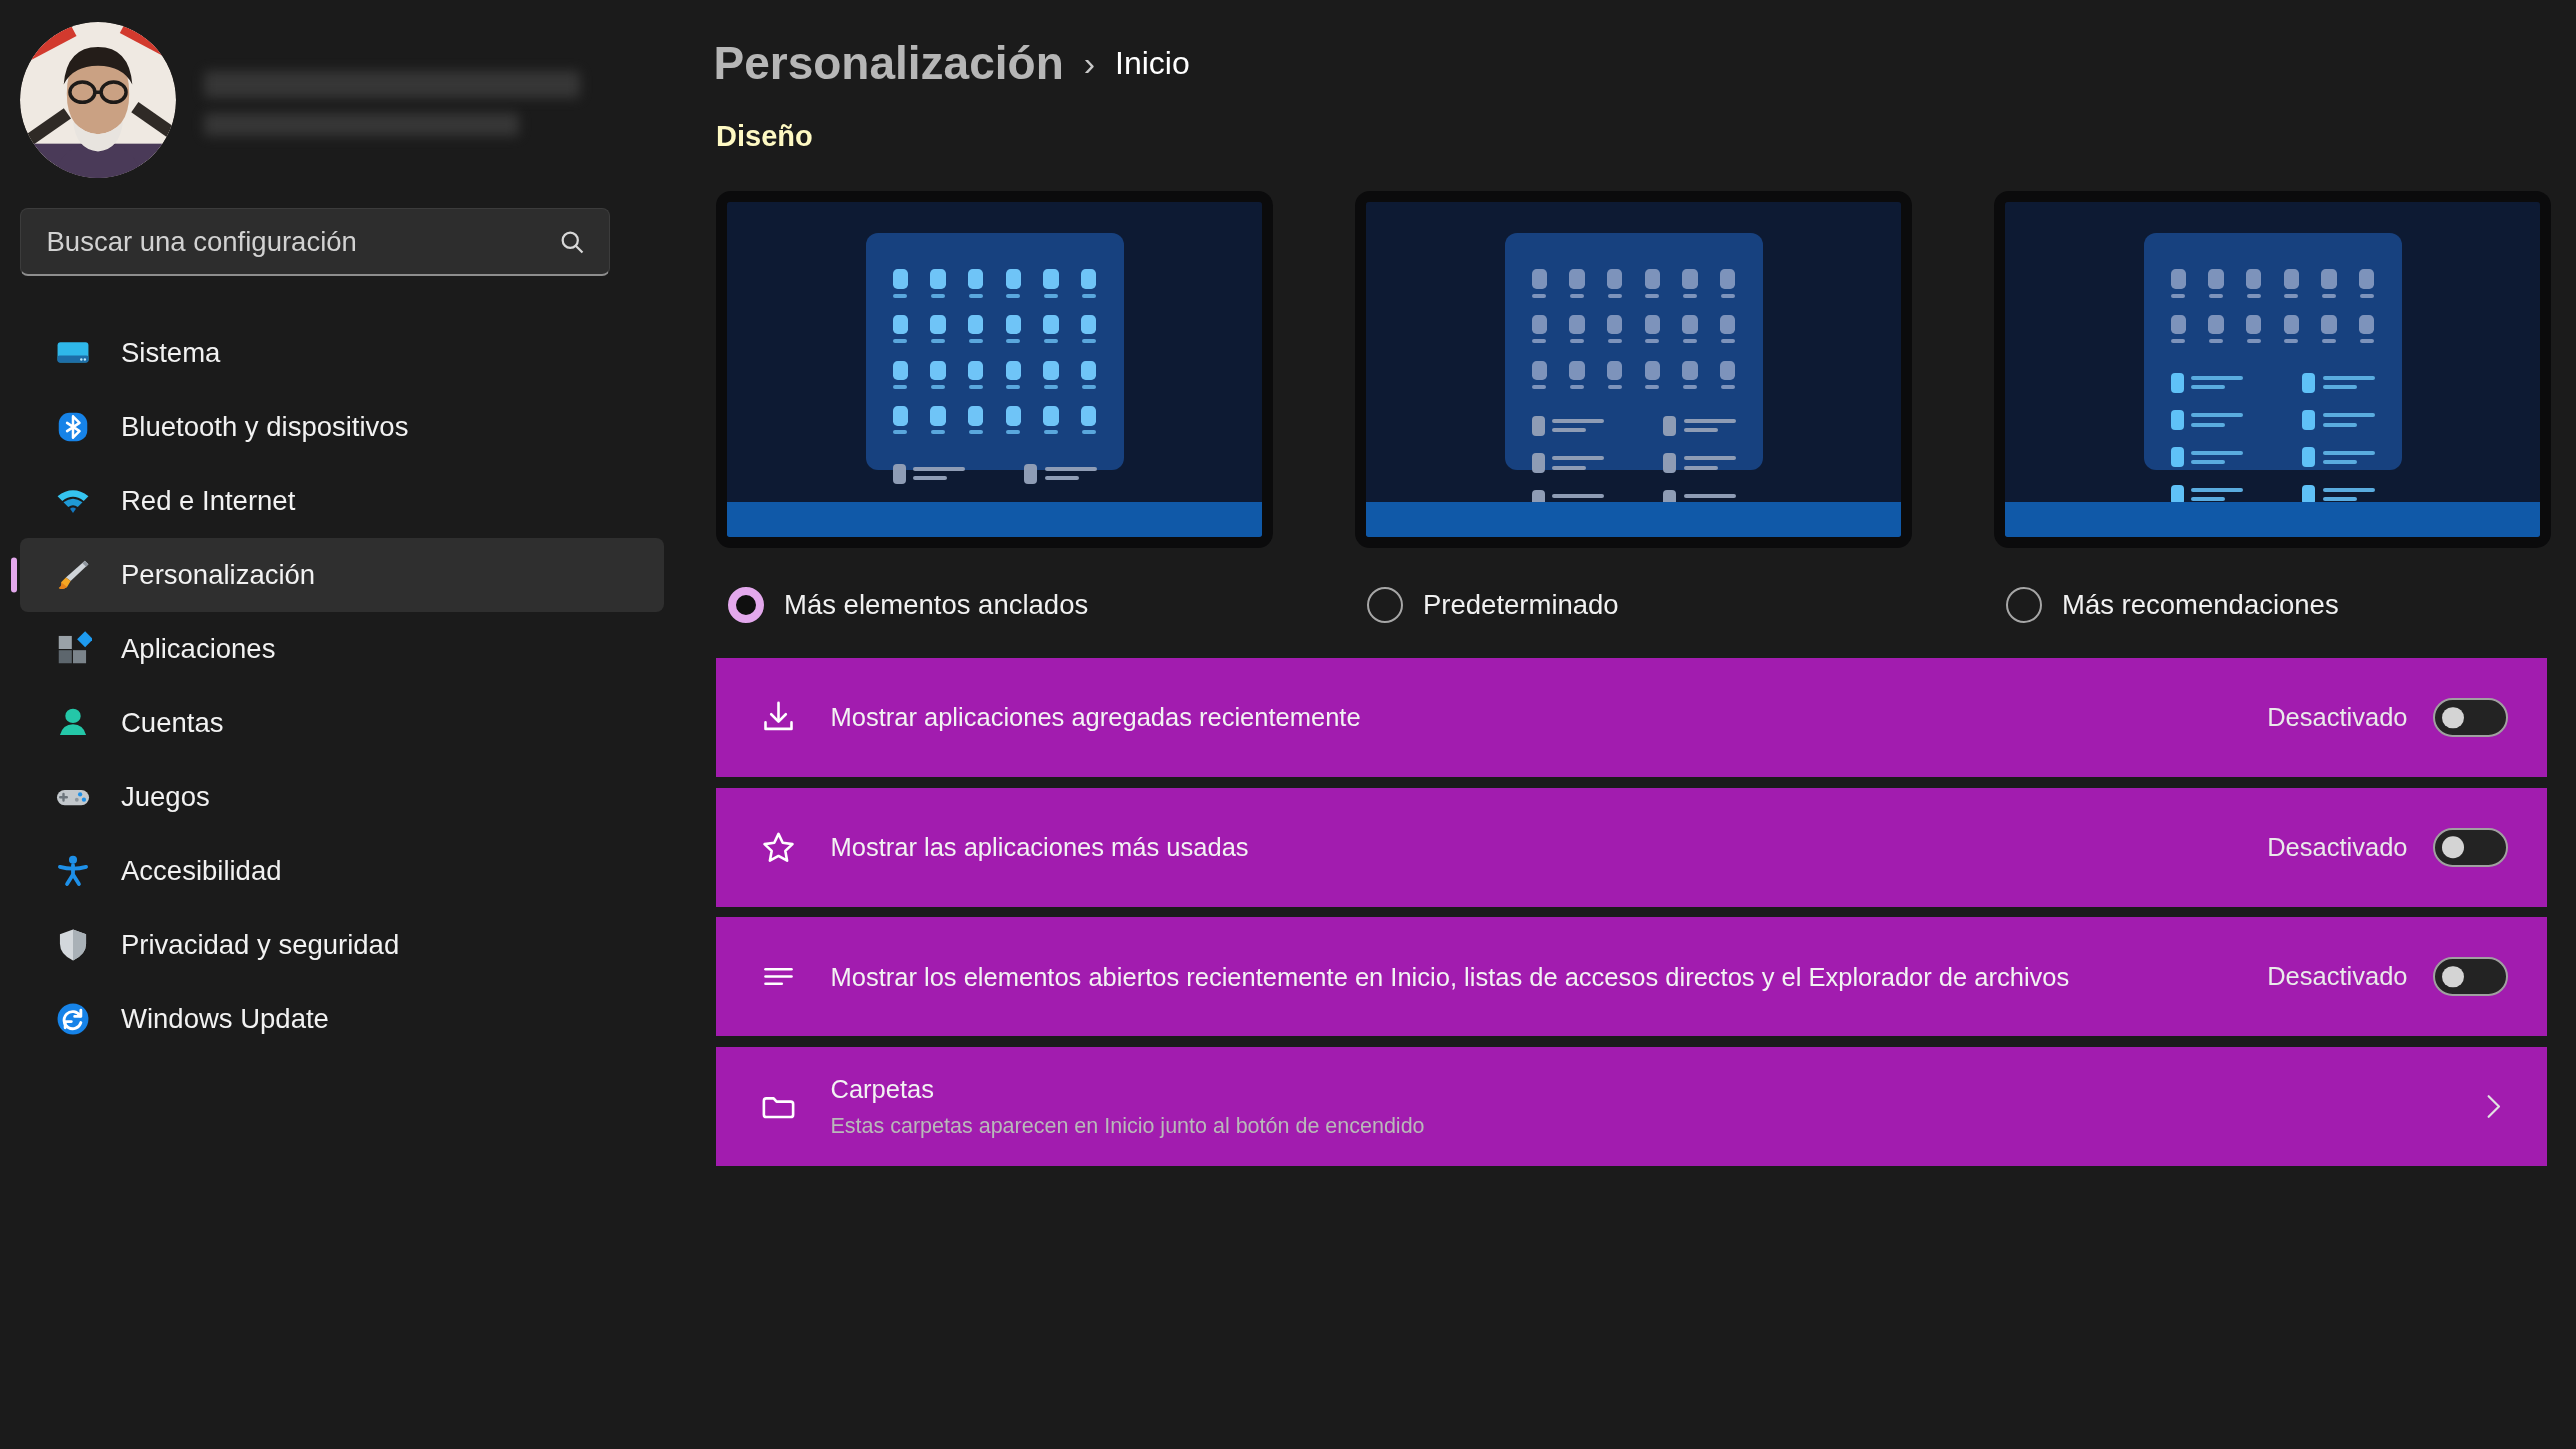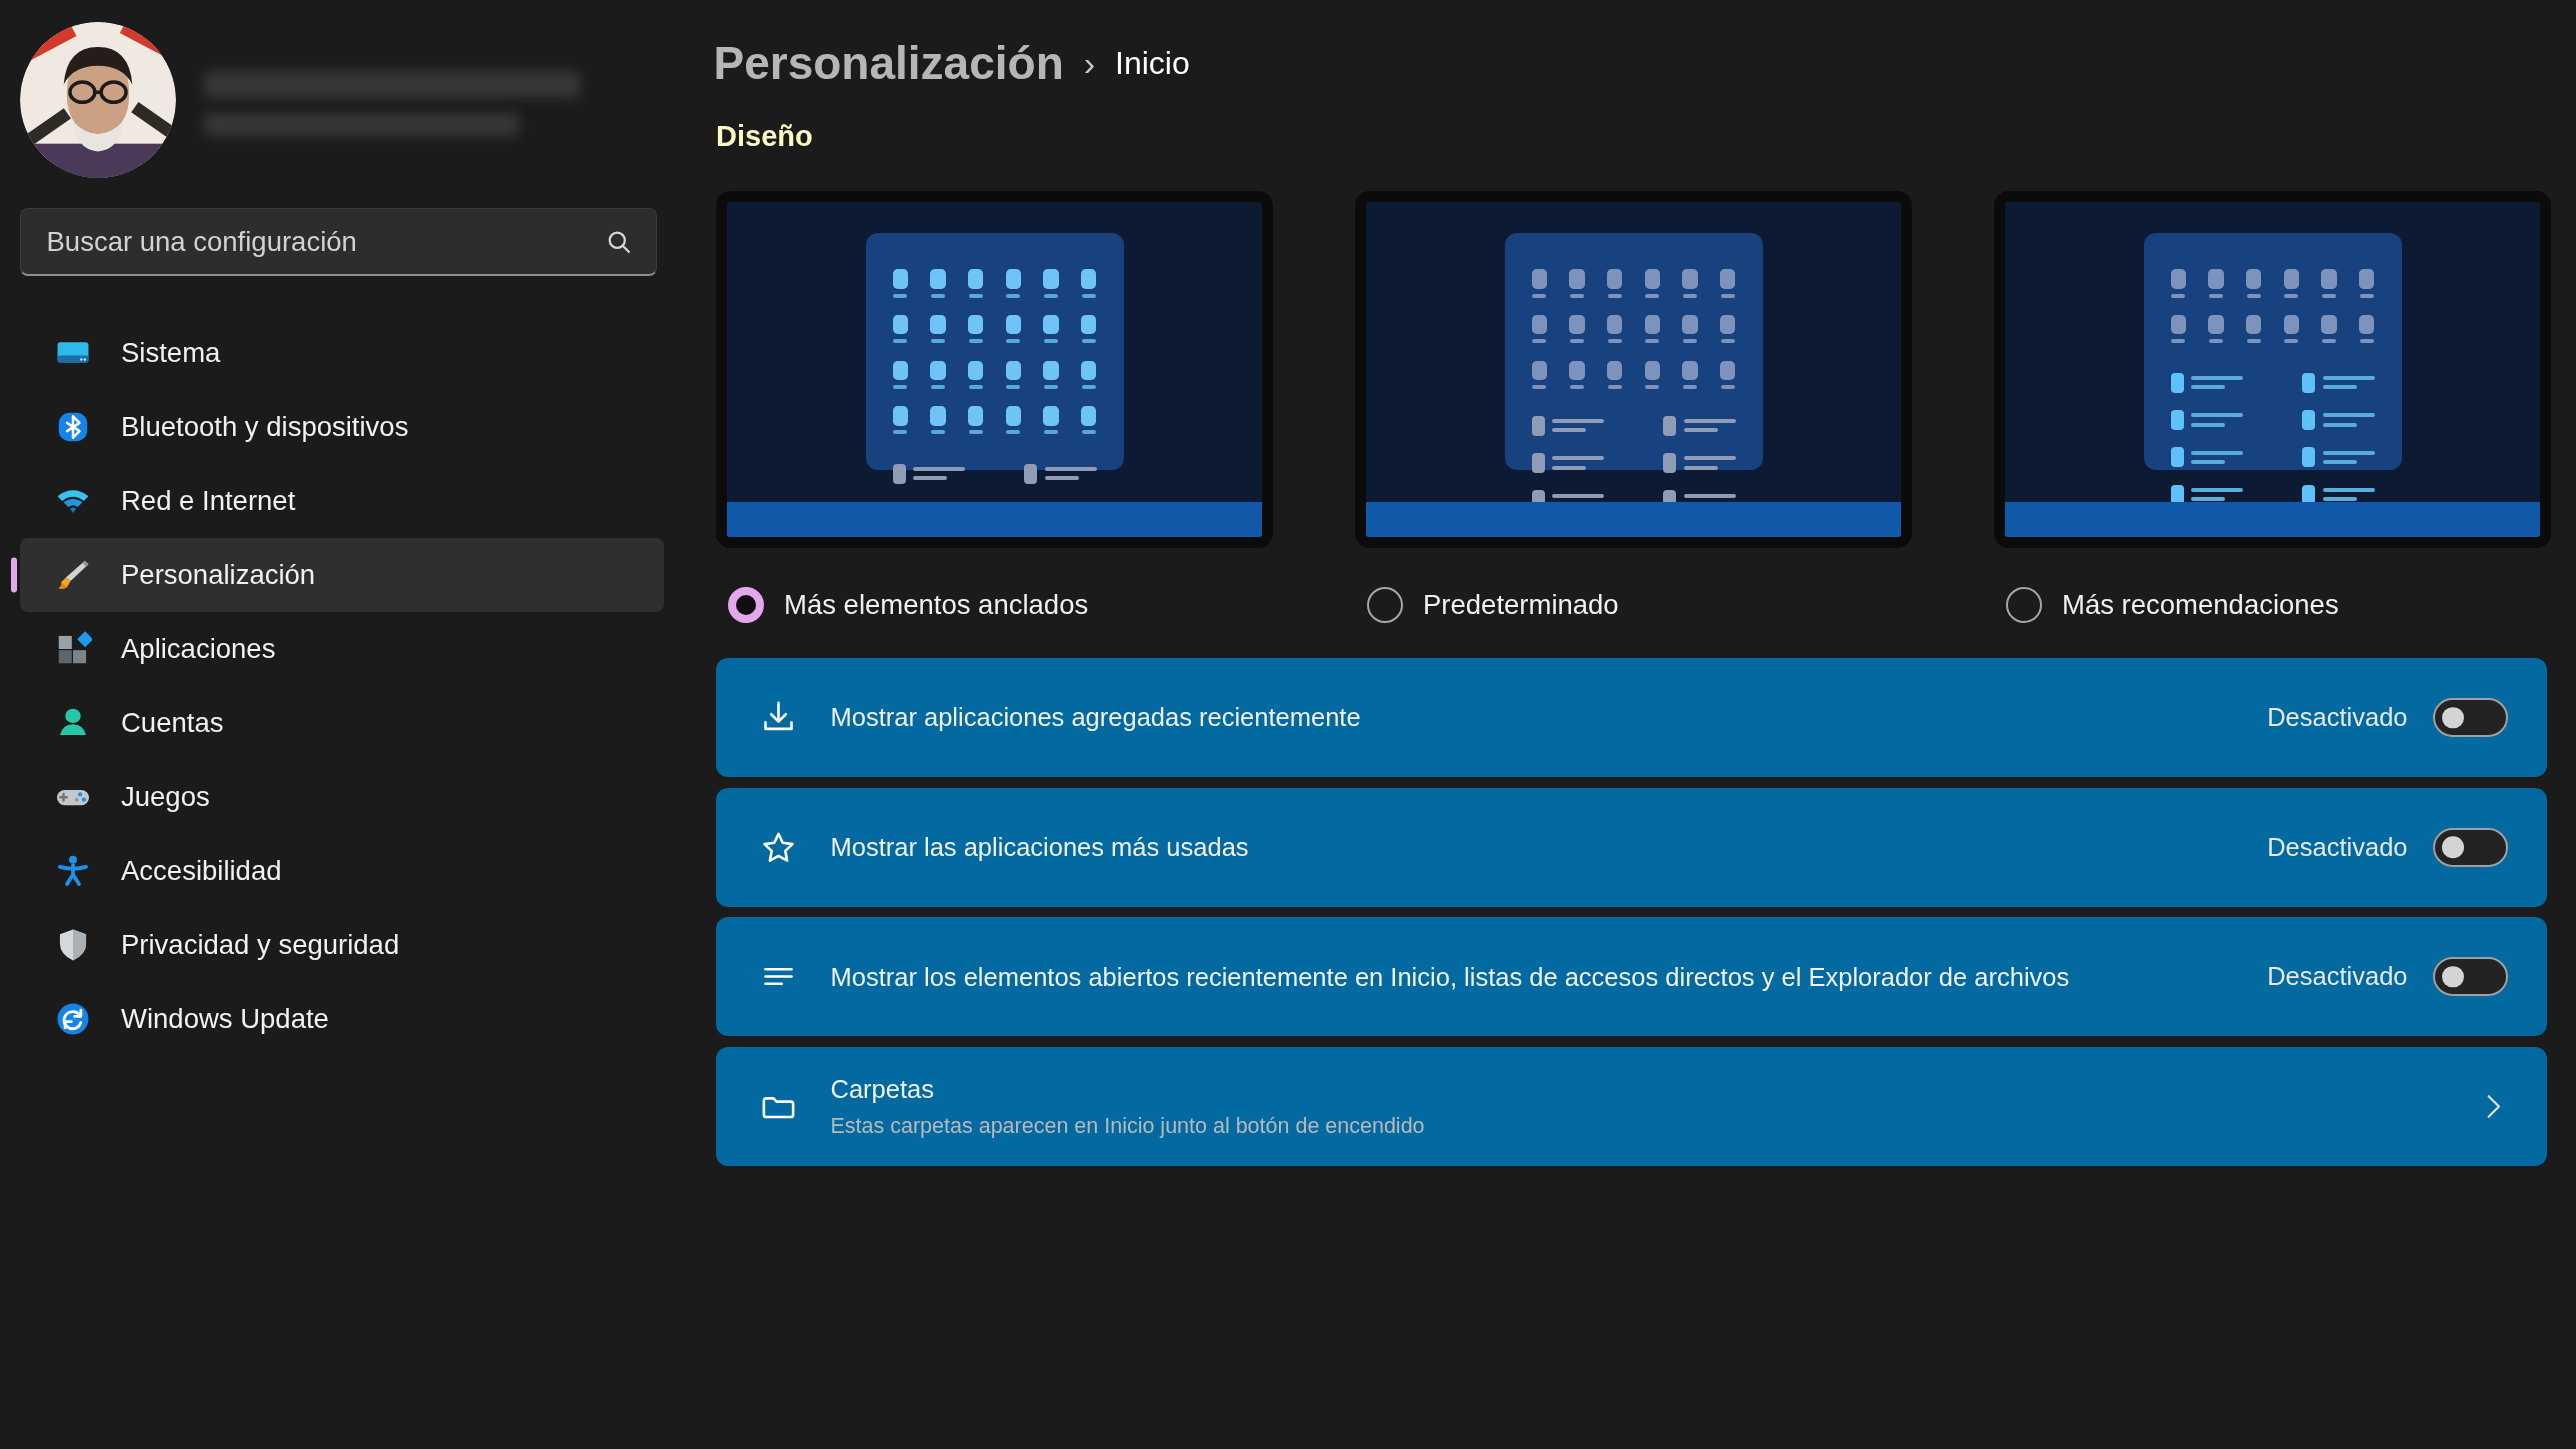--- a/index.html
+++ b/index.html
@@ -60,21 +60,21 @@
     background: #3d3d3d;
     border-radius: 4px;
     filter: blur(6px);
     opacity: .82;
   }
   .redact.name  { width: 376px; height: 27px; }
   .redact.email { width: 315px; height: 23px; }
 
   .search-wrap {
     margin: 27px 0 0 20px;
-    width: 637px;
+    width: 590px;
     height: 68px;
     background: #2d2d2d;
     border: 1.3px solid #3c3c3c;
     border-bottom: 2.7px solid #8e8e8e;
     border-radius: 8px;
     display: flex;
     align-items: center;
     padding: 0 23px 0 25.5px;
     cursor: text;
   }
@@ -242,22 +242,22 @@
 
   
   .settings-list {
     margin: 35px 0 0 32px;
     width: 1831px;
     display: flex;
     flex-direction: column;
     gap: 10.7px;
   }
   .setting-card {
-    background: #0369a1;
-    border-radius: 12px;
+    background: #a21caf;
+    border-radius: 0;
     min-height: 119px;
     display: flex;
     align-items: center;
     padding: 0 39px 0 35px;
     cursor: pointer;
   }
   .setting-icon {
     width: 54px; height: 54px; flex: 0 0 54px;
     display: flex; align-items: center; justify-content: center;
     color: #ffffff;

